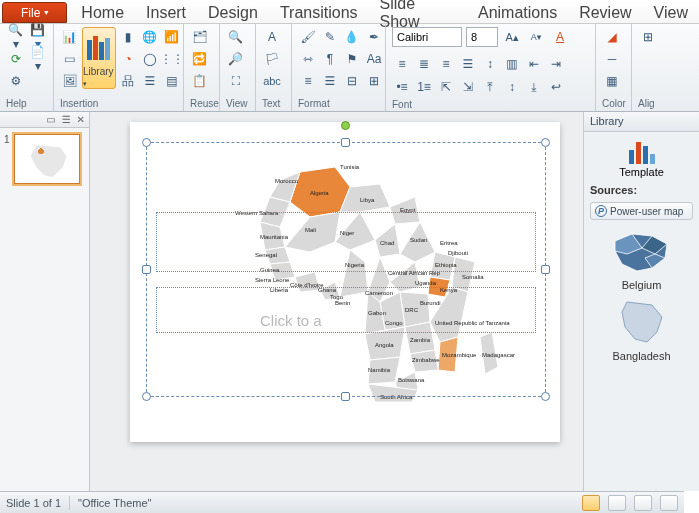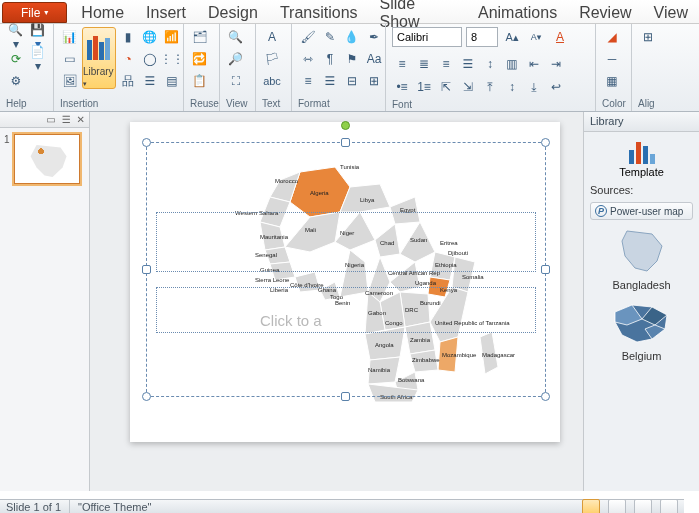--- a/index.html
+++ b/index.html
@@ -64,28 +64,28 @@
 .lib-head { height: 20px; background: linear-gradient(#f5f7f9,#e4e8ec); border-bottom: 1px solid #c5c9cd; font-size: 11px; color: #3a4a58; padding: 3px 6px; }
 .lib-body { padding: 6px; display: flex; flex-direction: column; gap: 6px; overflow: hidden; }
 .lib-tmpl { display: flex; flex-direction: column; align-items: center; gap: 2px; }
 .tmpl-icon { width: 30px; height: 26px; display: flex; align-items: flex-end; justify-content: center; gap: 2px; }
 .tmpl-icon span { width: 5px; background: #2a6fb0; }
 .tmpl-icon span:nth-child(1){height:14px;background:#2a6fb0}
 .tmpl-icon span:nth-child(2){height:22px;background:#d94b1f}
 .tmpl-icon span:nth-child(3){height:18px;background:#2a6fb0}
 .tmpl-icon span:nth-child(4){height:10px;background:#6aa6d8}
 .lib-search { height: 20px; border: 1px solid #bfc5cb; background: #fff; color: #9aa2aa; font-style: italic; padding: 0 6px; display: flex; align-items: center; font-size: 11px; }
-.lib-sources-lbl { font-weight: normal; font-size: 11px; color: #333; }
+.lib-sources-lbl { font-weight: bold; font-size: 11px; color: #333; }
 .lib-src { border: 1px solid #c4c9cf; background: linear-gradient(#fbfcfd,#e9edf1); border-radius: 3px; padding: 2px 4px; font-size: 10px; color: #3a4a58; display: flex; align-items: center; gap: 3px; }
 .lib-src .p { width: 12px; height: 12px; border: 1px solid #3a6fa0; border-radius: 50%; color: #3a6fa0; font-style: italic; font-weight: bold; font-size: 9px; display: flex; align-items: center; justify-content: center; }
 .lib-item { display: flex; flex-direction: column; align-items: center; gap: 3px; font-size: 11px; color: #333; }
 .bdmap, .bemap { width: 70px; height: 50px; }
 
 
-.status { position: absolute; left: 0; right: 15px; bottom: 0; height: 14px; background: linear-gradient(#f4f6f8,#dfe4e9); border-top: 1px solid #b8bec5; display: flex; align-items: center; font-size: 11px; color: #4a5560; padding: 0 6px; gap: 8px; }
+.status { position: absolute; left: 0; right: 15px; bottom: 0; height: 22px; background: linear-gradient(#f4f6f8,#dfe4e9); border-top: 1px solid #b8bec5; display: flex; align-items: center; font-size: 11px; color: #4a5560; padding: 0 6px; gap: 8px; }
 .status .sep { width: 1px; height: 14px; background: #c0c6cc; }
 .status .spacer { flex: 1; }
 .vbtn { width: 18px; height: 16px; border: 1px solid #b8bec5; background: linear-gradient(#fff,#e8ebee); border-radius: 2px; }
 .vbtn.active { background: linear-gradient(#ffe9b8,#ffcf6b); border-color: #d99a38; }
 </style>
 </head>
 <body>
 
 <div class="tabbar">
   <div class="tab-file">File</div>
@@ -384,35 +384,35 @@
             <span></span>
           </div>
         <div>Template</div>
       </div>
       <div class="lib-sources-lbl">Sources:</div>
       <div class="lib-src">
         <span class="p">P</span>
         <span>Power-user map</span>
       </div>
       <div class="lib-item">
-        <svg class="bdmap" viewBox="0 0 70 50">
-          <path d="M20 5 L45 8 L55 20 L50 35 L40 45 L28 42 L18 30 L15 15 Z" fill="#c9d5e2" stroke="#8aa5c0"></path>
-          </svg>
-        <div>Bangladesh</div>
-      </div>
-      <div class="lib-item">
         <svg class="bemap" viewBox="0 0 70 50">
           <g stroke="#fff" stroke-width="0.8">
           <path d="M8 15 L25 8 L45 10 L60 18 L58 32 L45 42 L30 45 L15 38 L8 25 Z" fill="#4a749e"></path>
           <path d="M25 8 L35 22 L20 28 L8 25 L8 15 Z" fill="#6a94be"></path>
           <path d="M45 10 L60 18 L48 28 L35 22 Z" fill="#3a6488"></path>
           <path d="M48 28 L58 32 L45 42 L38 32 Z" fill="#5a84ae"></path>
           </g>
           </svg>
         <div>Belgium</div>
+      </div>
+      <div class="lib-item">
+        <svg class="bdmap" viewBox="0 0 70 50">
+          <path d="M20 5 L45 8 L55 20 L50 35 L40 45 L28 42 L18 30 L15 15 Z" fill="#c9d5e2" stroke="#8aa5c0"></path>
+          </svg>
+        <div>Bangladesh</div>
       </div>
     </div>
   </div>
 </div>
 
 <div class="status">
   <span>Slide 1 of 1</span>
   <div class="sep"></div>
   <span>"Office Theme"</span>
   <div class="spacer"></div>

